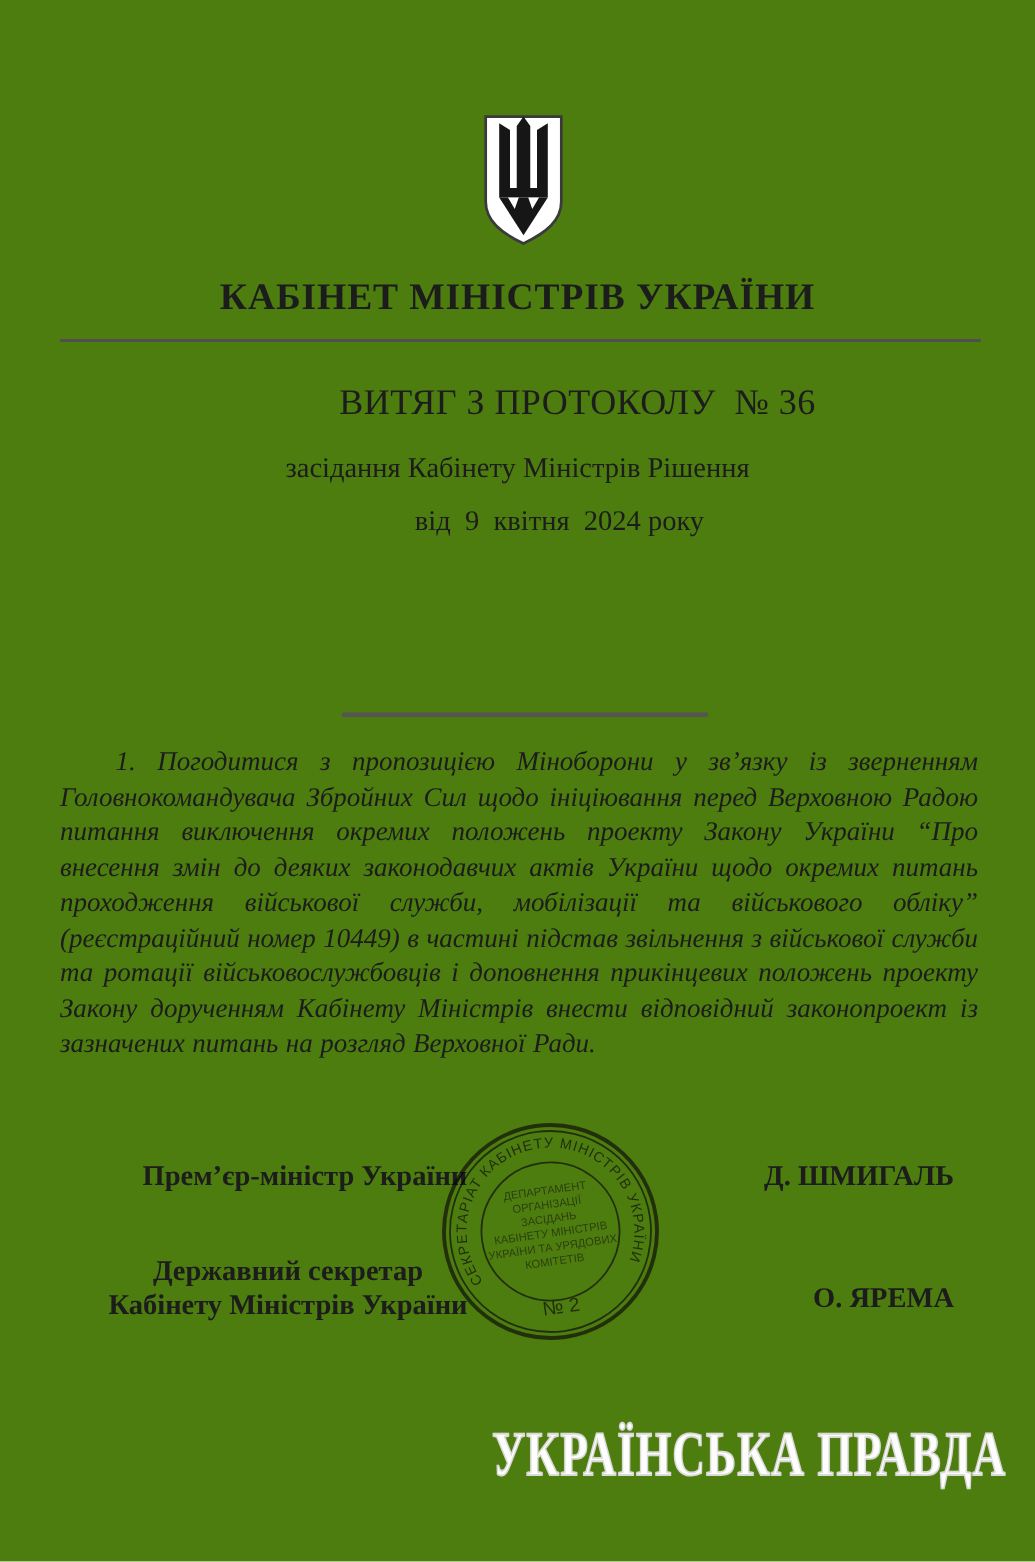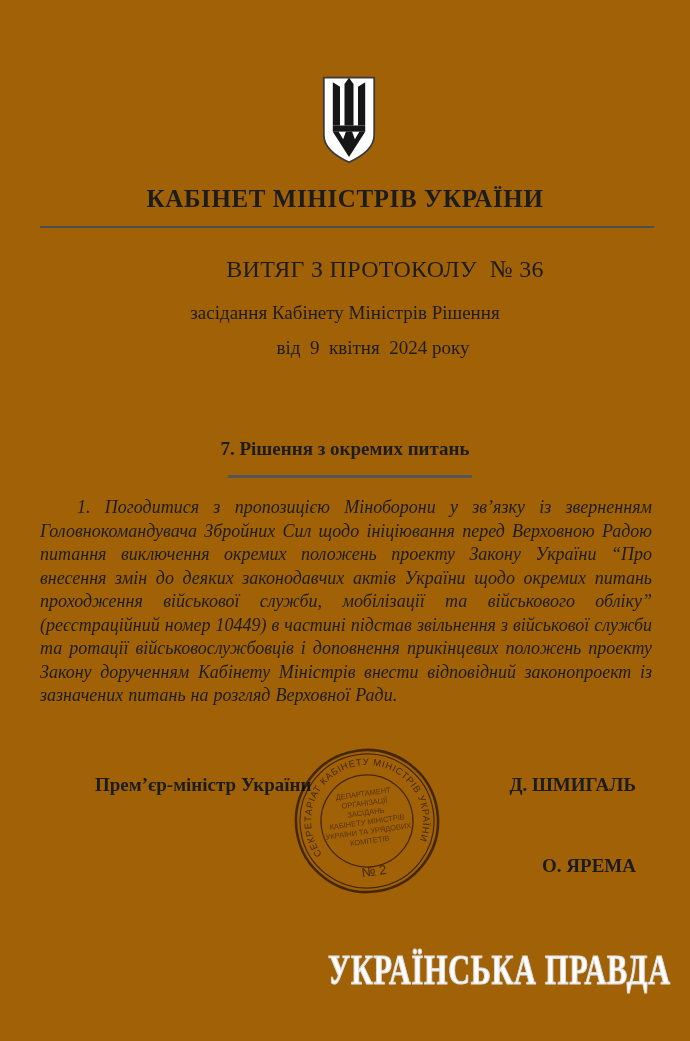--- a/index.html
+++ b/index.html
@@ -4,21 +4,21 @@
 <style>
   html,body{margin:0;padding:0;}
   body{
     width:690px;height:1041px;
     background:#ffffff;
     font-family:"Liberation Serif","DejaVu Serif",serif;
     color:#1c1c1c;
     position:relative;
     overflow:hidden;
   }
-  .page{position:absolute;inset:0;background:#a16207;}
+  .page{position:absolute;inset:0;background:#4d7c0f;}
 
   .emblem{position:absolute;left:319px;top:75px;width:60px;height:90px;}
 
   .org-name{
     position:absolute;top:185px;left:0;width:100%;
     text-align:center;font-size:25px;font-weight:bold;letter-spacing:.6px;
   }
   .head-rule{
     position:absolute;top:226px;left:40px;width:614px;height:0;
     border-top:2px solid #4f4f4f;
@@ -95,28 +95,31 @@
     </g>
   </svg>
 
   <div class="org-name">КАБІНЕТ МІНІСТРІВ УКРАЇНИ</div>
   <div class="head-rule"></div>
 
   <div class="doc-title">ВИТЯГ З ПРОТОКОЛУ&nbsp; № 36</div>
   <div class="doc-subtitle">засідання Кабінету Міністрів Рішення</div>
   <div class="doc-date">від&nbsp; 9&nbsp; квітня&nbsp; 2024 року</div>
 
-  <div class="section-heading">7. Рішення з окремих питань</div>
   <div class="section-underline"></div>
 
   <div class="body-par">1. Погодитися з пропозицією Міноборони у зв’язку із зверненням Головнокомандувача Збройних Сил щодо ініціювання перед Верховною Радою питання виключення окремих положень проекту Закону України “Про внесення змін до деяких законодавчих актів України щодо окремих питань проходження військової служби, мобілізації та військового обліку” (реєстраційний номер 10449) в частині підстав звільнення з військової служби та ротації військовослужбовців і доповнення прикінцевих положень проекту Закону дорученням Кабінету Міністрів внести відповідний законопроект із зазначених питань на розгляд Верховної Ради.</div>
 
   <div class="sig sig1-title">Прем’єр-міністр України</div>
   <div class="sig sig1-name">Д. ШМИГАЛЬ</div>
 
+  <div class="sig sig2-title">
+    <div>Державний секретар</div>
+    <div>Кабінету Міністрів України</div>
+  </div>
   <div class="sig sig2-name">О. ЯРЕМА</div>
 
   <svg class="stamp" viewBox="0 0 150 150" aria-hidden="true">
     <g transform="rotate(-8 75 75)">
       <circle cx="75" cy="75" r="71" fill="none" stroke="#4c40a2" stroke-width="2.6"></circle>
       <circle cx="75" cy="75" r="67" fill="none" stroke="#4c40a2" stroke-width="1.2"></circle>
       <circle cx="75" cy="75" r="46" fill="none" stroke="#4c40a2" stroke-width="1.2"></circle>
       <path id="ringPath" d="M29.1,107.1 A56,56 0 1 1 120.9,107.1" fill="none" stroke="none"></path>
       <text font-size="9.5" letter-spacing="0.7" fill="#4c40a2" font-family="Liberation Sans, sans-serif">
         <textPath href="#ringPath" startOffset="50%" text-anchor="middle">СЕКРЕТАРІАТ КАБІНЕТУ МІНІСТРІВ УКРАЇНИ</textPath>

